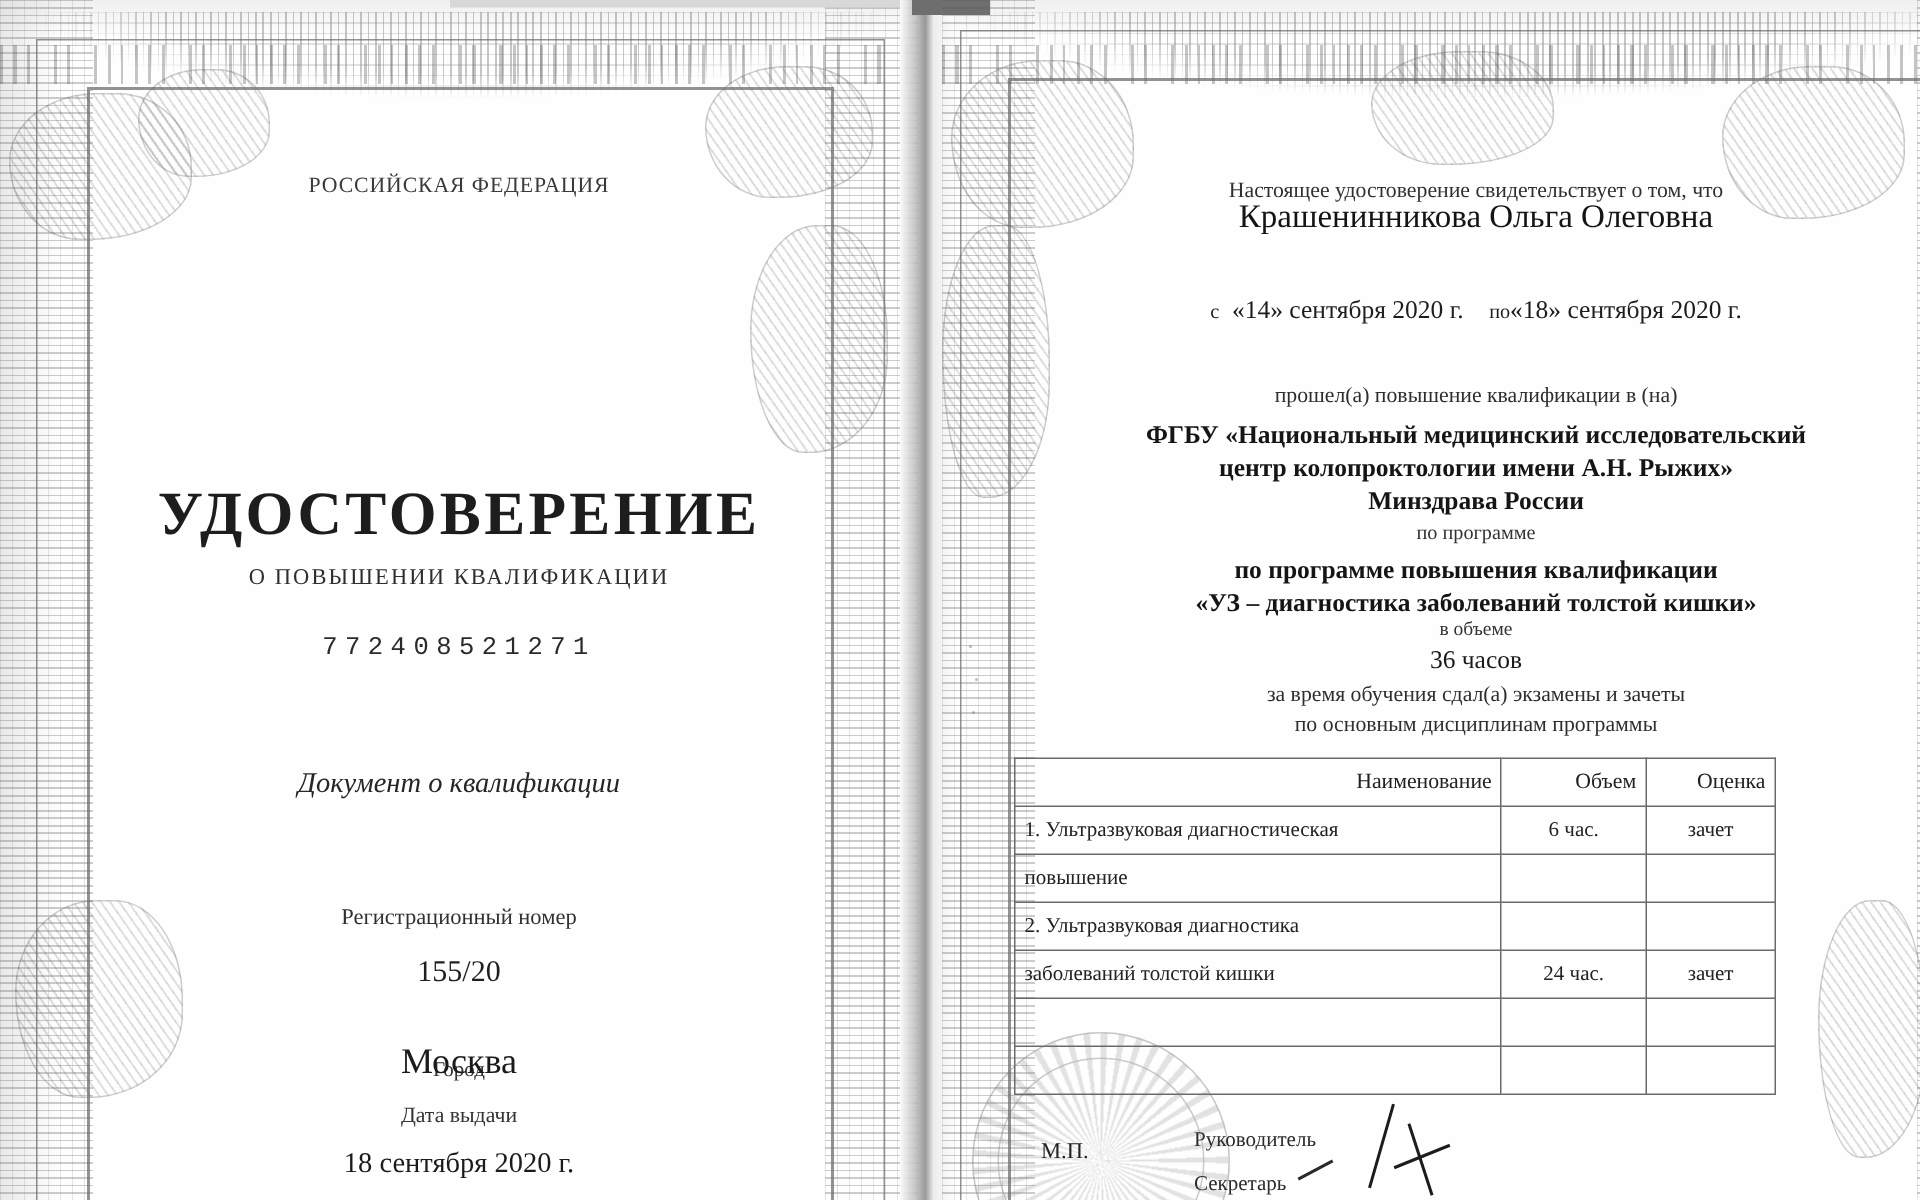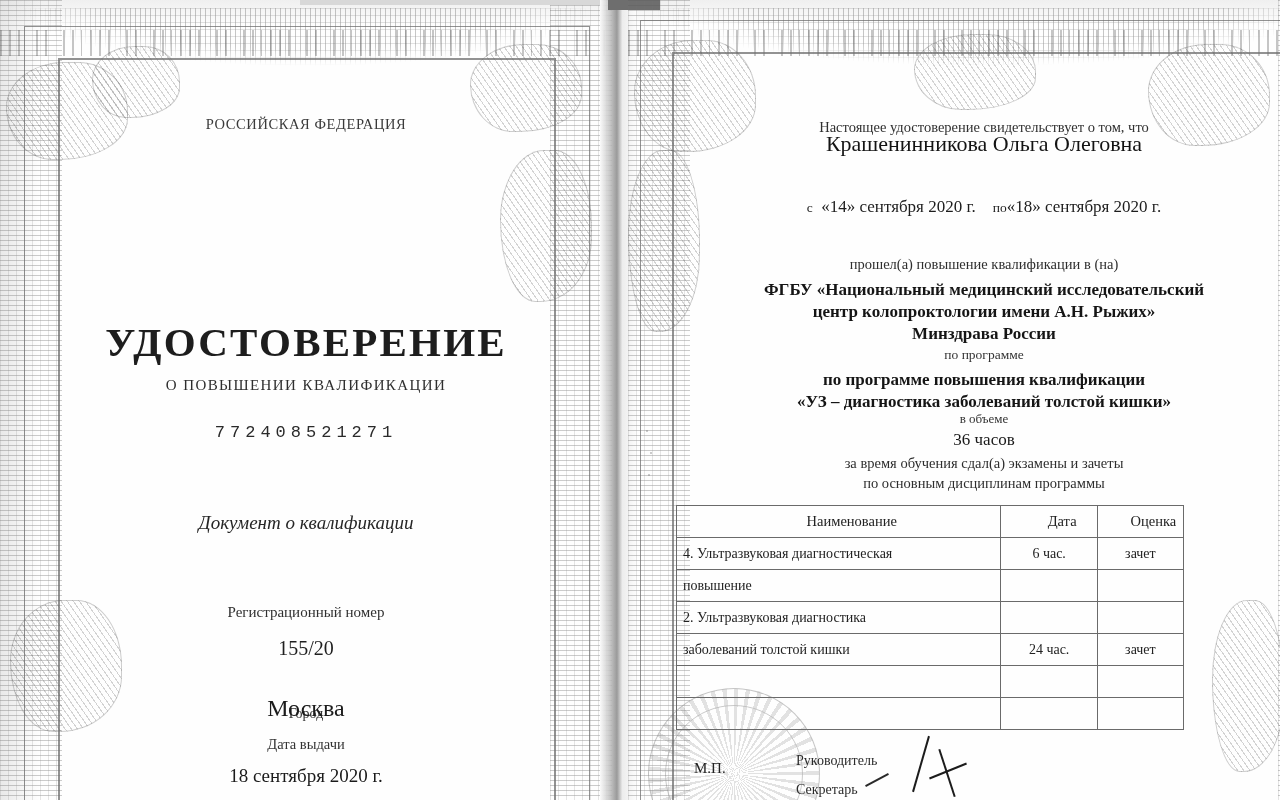--- a/index.html
+++ b/index.html
@@ -221,21 +221,21 @@
     color: #222;
   }
   table.disc th, table.disc td {
     border: 1px solid #6a6a6a;
     padding: 4px 6px;
     height: 23px;
     vertical-align: middle;
   }
   table.disc th {
     font-weight: 400;
-    text-align: center;
+    text-align: right;
     font-size: 14.5px;
     padding-left: 32px;
   }
   td.name { text-align: left; }
   td.vol, td.mark { text-align: center; white-space: nowrap; }
   col.c-name { width: 64%; }
   col.c-vol  { width: 19%; }
   col.c-mark { width: 17%; }
   tr.empty td { height: 23px; }
 
@@ -399,27 +399,27 @@
     <div class="tbl-wrap">
       <table class="disc">
         <colgroup>
           <col class="c-name">
             <col class="c-vol">
             <col class="c-mark">
         </colgroup>
         <thead>
           <tr>
             <th>Наименование</th>
-            <th>Дата</th>
+            <th>Объем</th>
             <th>Оценка</th>
           </tr>
         </thead>
         <tbody>
           <tr>
-            <td class="name">4. Ультразвуковая диагностическая</td>
+            <td class="name">1. Ультразвуковая диагностическая</td>
             <td class="vol">6 час.</td>
             <td class="mark">зачет</td>
           </tr>
           <tr>
             <td class="name">повышение</td>
             <td class="vol"></td>
             <td class="mark"></td>
           </tr>
           <tr>
             <td class="name">2. Ультразвуковая диагностика</td>

